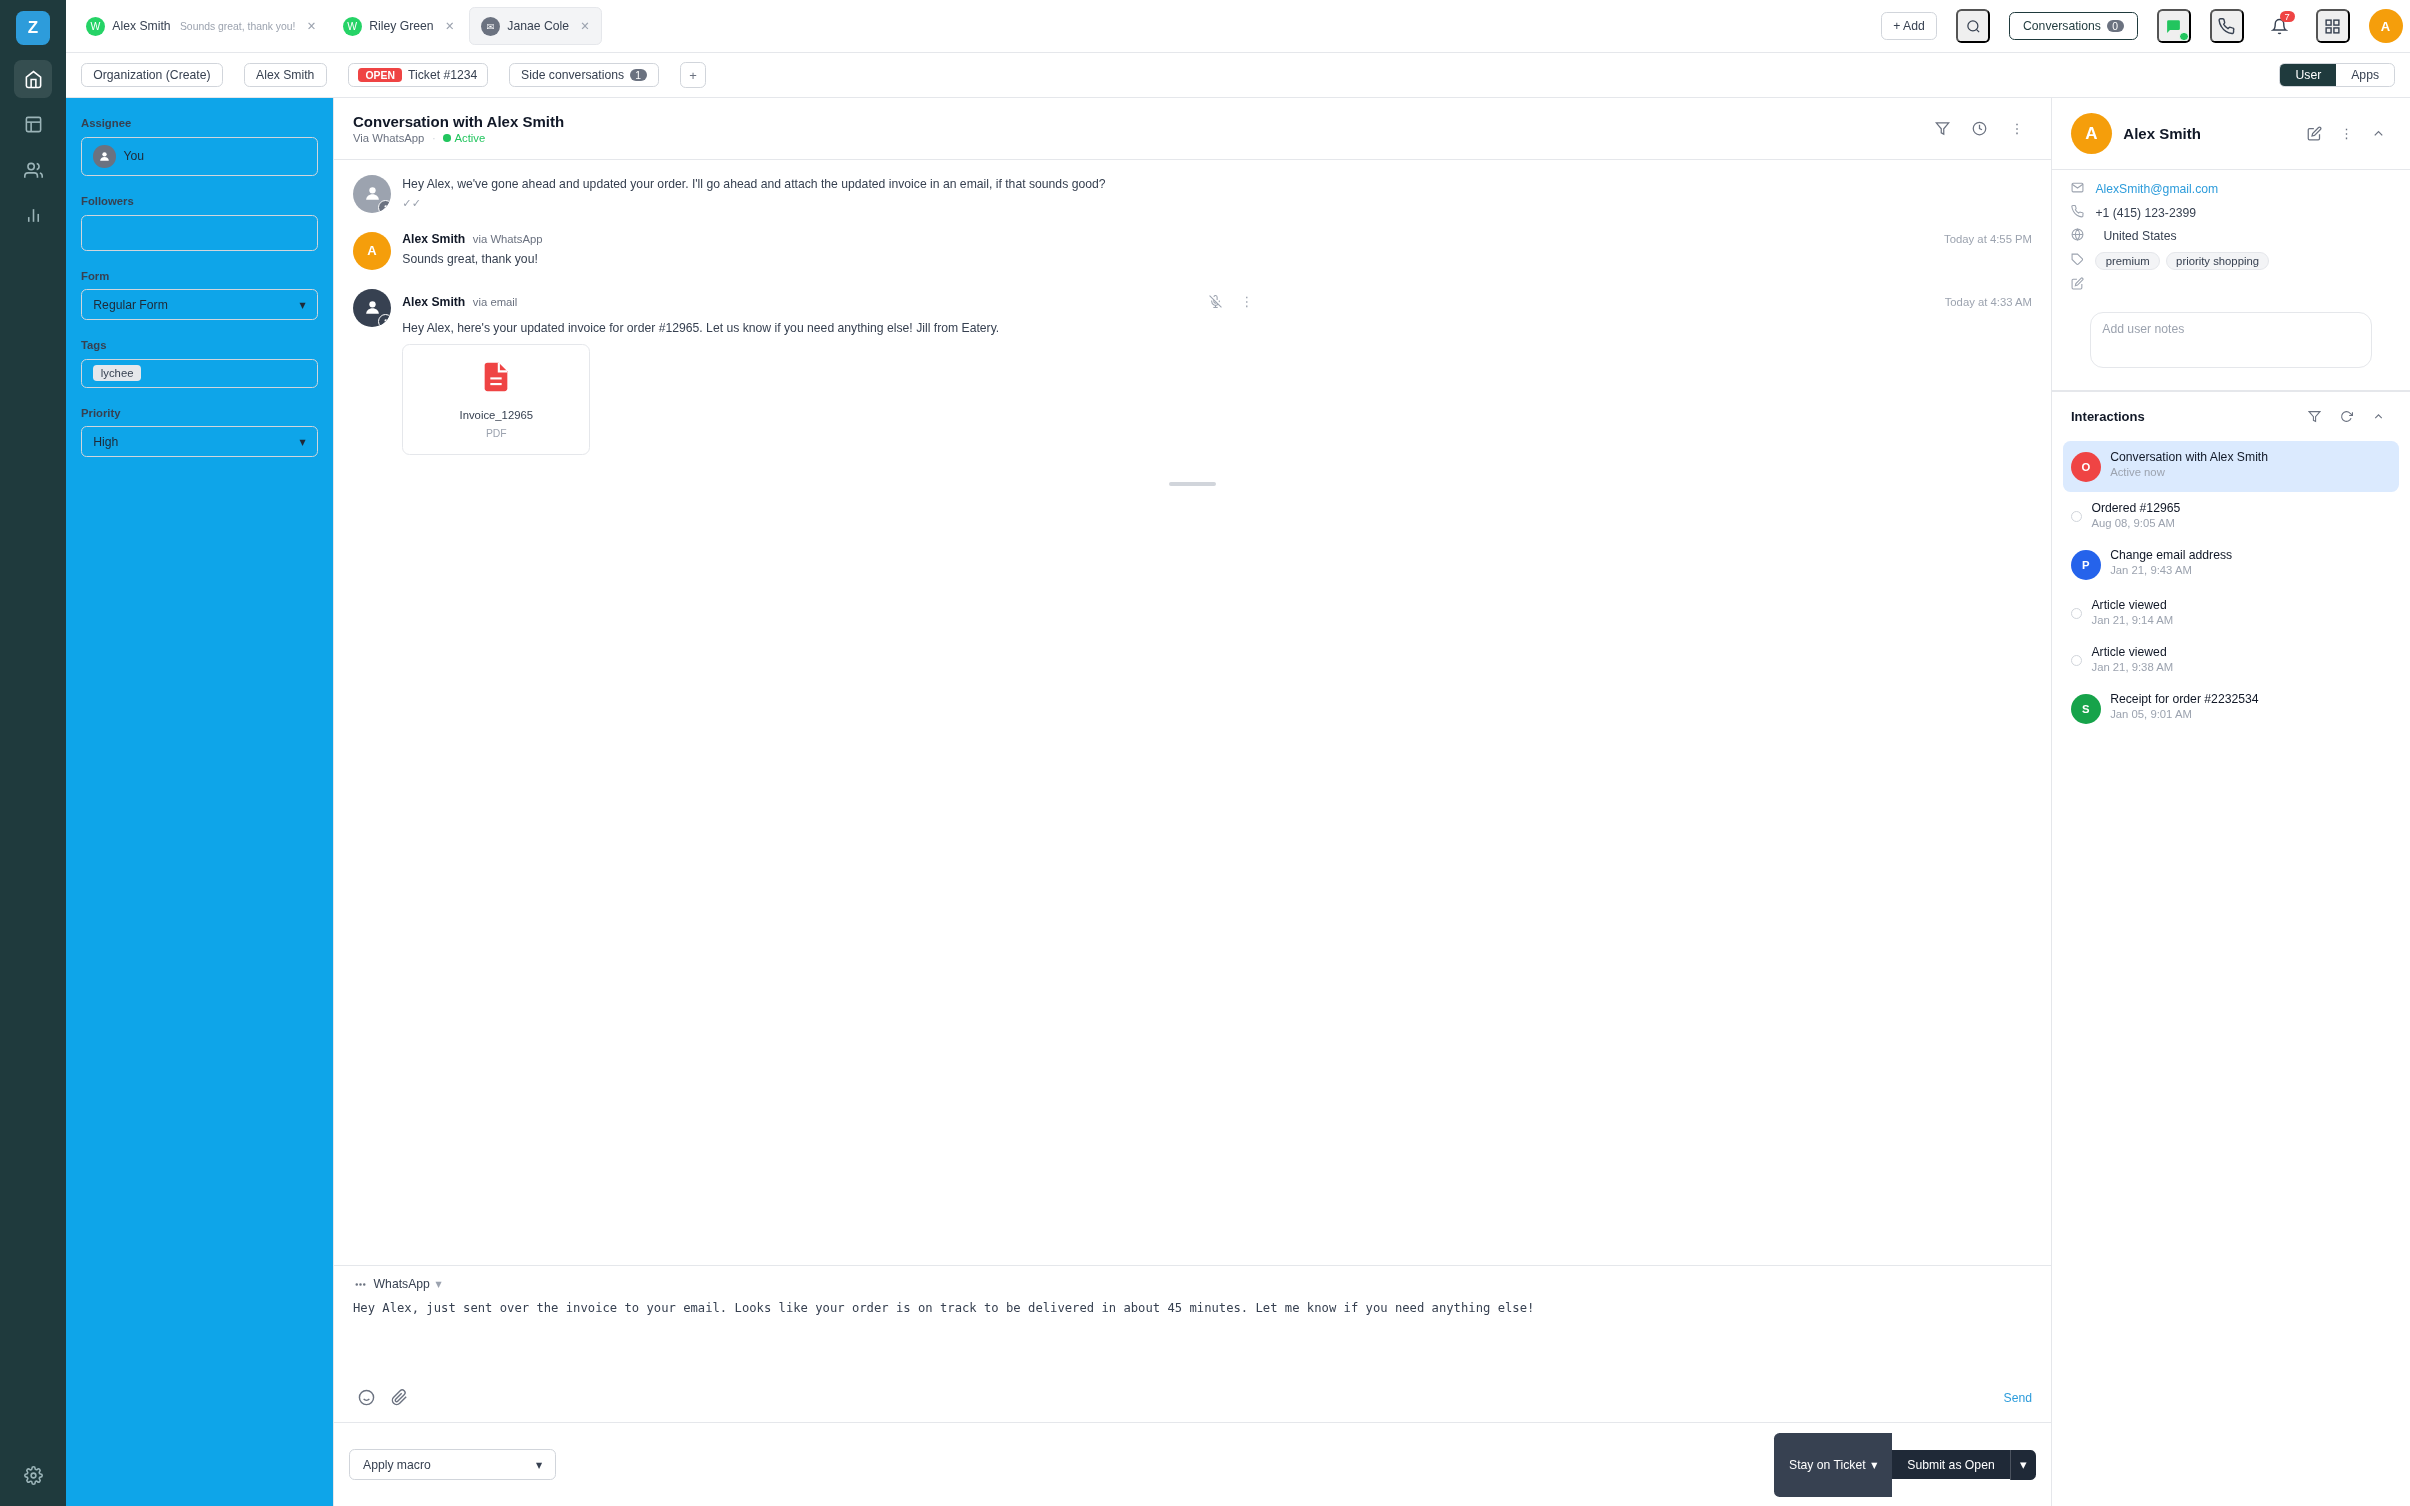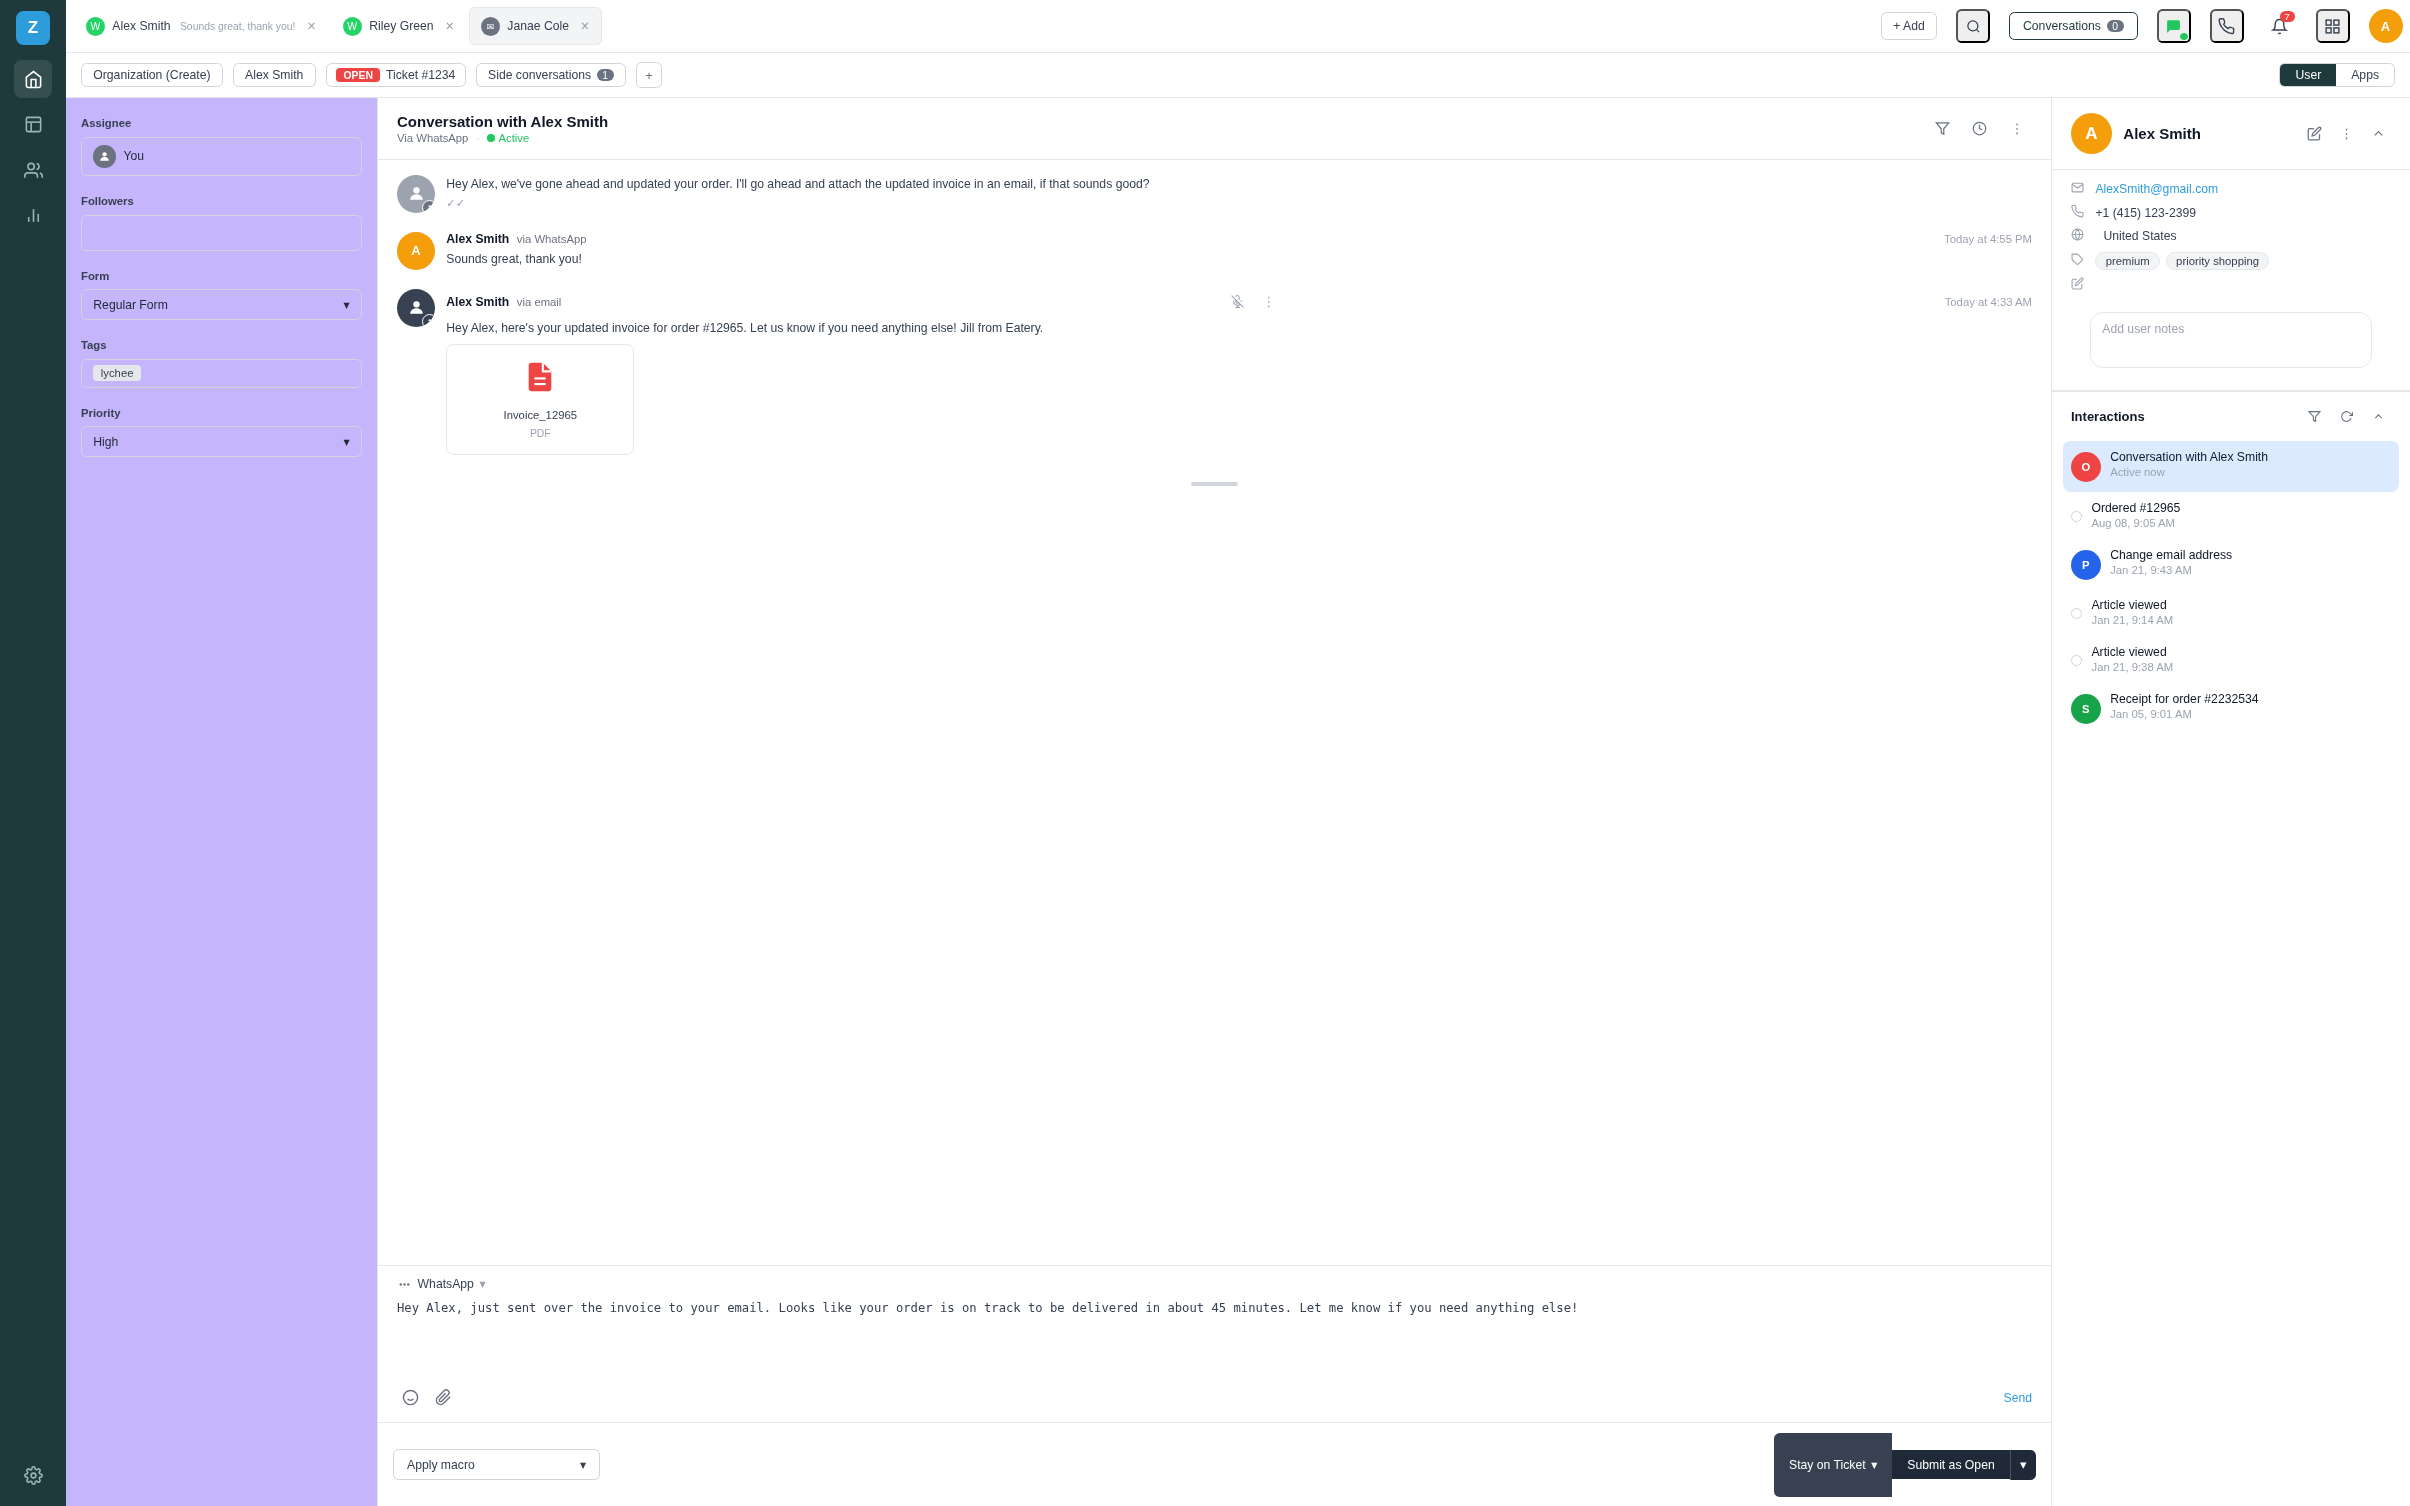--- a/index.html
+++ b/index.html
@@ -28,37 +28,37 @@
     .add-btn { display: flex; align-items: center; gap: 3.8px; padding: 5.6px 11.3px; border: 0.9px solid #d1d5db; border-radius: 5.6px; cursor: pointer; font-size: 12.2px; color: #374151; background: white; }
     .conversations-btn { display: flex; align-items: center; gap: 5.6px; padding: 5.6px 13px; border: 1.9px solid #1f3a3d; border-radius: 5.6px; cursor: pointer; font-size: 12.2px; font-weight: 500; color: #1f3a3d; background: white; }
     .conversations-badge { background: #6b7280; color: white; border-radius: 9.4px; padding: 0.9px 5.6px; font-size: 10.4px; }
     .icon-btn { width: 34px; height: 34px; display: flex; align-items: center; justify-content: center; cursor: pointer; color: #374151; border-radius: 5.6px; }
     .notif-btn { position: relative; }
     .notif-badge { position: absolute; top: 1.9px; right: 1.9px; background: #ef4444; color: white; border-radius: 7.5px; padding: 0 3.8px; font-size: 9.4px; min-width: 15px; text-align: center; }
     .avatar-btn { width: 34px; height: 34px; border-radius: 50%; background: #f59e0b; overflow: hidden; cursor: pointer; display: flex; align-items: center; justify-content: center; color: white; font-weight: 600; }
     .status-dot-green { width: 9.4px; height: 9.4px; background: #22c55e; border-radius: 50%; border: 1.9px solid white; position: absolute; bottom: 0; right: 0; }
 
     
-    .breadcrumb-bar { display: flex; align-items: center; background: white; border-bottom: 0.9px solid #e5e7eb; height: 45px; padding: 0 15px; gap: 10px; }
+    .breadcrumb-bar { display: flex; align-items: center; background: white; border-bottom: 0.9px solid #e5e7eb; height: 45px; padding: 0 15px; gap: 21px; }
     .breadcrumb-item { padding: 3.8px 11.3px; border: 0.9px solid #d1d5db; border-radius: 5.6px; font-size: 12.2px; color: #374151; cursor: pointer; }
     .ticket-badge { background: #ef4444; color: white; font-size: 10.4px; padding: 1.9px 7.5px; border-radius: 3.8px; font-weight: 600; }
     .ticket-id { font-size: 12.2px; color: #374151; }
     .side-conv-btn { display: flex; align-items: center; gap: 5.6px; padding: 3.8px 11.3px; border: 0.9px solid #d1d5db; border-radius: 5.6px; font-size: 12.2px; color: #374151; cursor: pointer; }
     .side-conv-badge { background: #6b7280; color: white; border-radius: 9.4px; padding: 0.9px 5.6px; font-size: 10.4px; }
     .bc-plus { width: 26px; height: 26px; display: flex; align-items: center; justify-content: center; border: 0.9px solid #d1d5db; border-radius: 5.6px; cursor: pointer; color: #6b7280; }
     .bc-right { margin-left: auto; display: flex; gap: 7.5px; }
     .tab-toggle { display: flex; border: 0.9px solid #d1d5db; border-radius: 5.6px; overflow: hidden; }
     .tab-toggle-item { padding: 3.8px 15px; font-size: 12.2px; cursor: pointer; color: #374151; }
     .tab-toggle-item.active { background: #1f3a3d; color: white; }
 
     
     .content { display: flex; flex: 1; overflow: hidden; }
 
     
-    .left-panel { width: 312px; background: #c4b5fd; border-right: 0.9px solid #e5e7eb; padding: 19px 15px; overflow-y: auto; flex-shrink: 0; }
+    .left-panel { width: 268px; background: #0ea5e9; border-right: 0.9px solid #e5e7eb; padding: 19px 15px; overflow-y: auto; flex-shrink: 0; }
     .field-label { font-size: 11.3px; font-weight: 600; color: #374151; margin-bottom: 7.5px; }
     .field-group { margin-bottom: 19px; }
     .assignee-input { display: flex; align-items: center; gap: 7.5px; border: 0.9px solid #d1d5db; border-radius: 5.6px; padding: 7.5px 11.3px; font-size: 12.2px; }
     .assignee-avatar { width: 22.6px; height: 22.6px; border-radius: 50%; background: #6b7280; display: flex; align-items: center; justify-content: center; }
     .followers-input { border: 0.9px solid #d1d5db; border-radius: 5.6px; padding: 7.5px 11.3px; font-size: 12.2px; min-height: 36px; }
     .select-input { display: flex; align-items: center; justify-content: space-between; border: 0.9px solid #d1d5db; border-radius: 5.6px; padding: 7.5px 11.3px; font-size: 12.2px; cursor: pointer; }
     .tags-input { display: flex; align-items: center; gap: 5.6px; border: 0.9px solid #d1d5db; border-radius: 5.6px; padding: 5.6px 11.3px; flex-wrap: wrap; }
     .tag { background: #e5e7eb; border-radius: 3.8px; padding: 1.9px 7.5px; font-size: 11.3px; color: #374151; }
 
     

